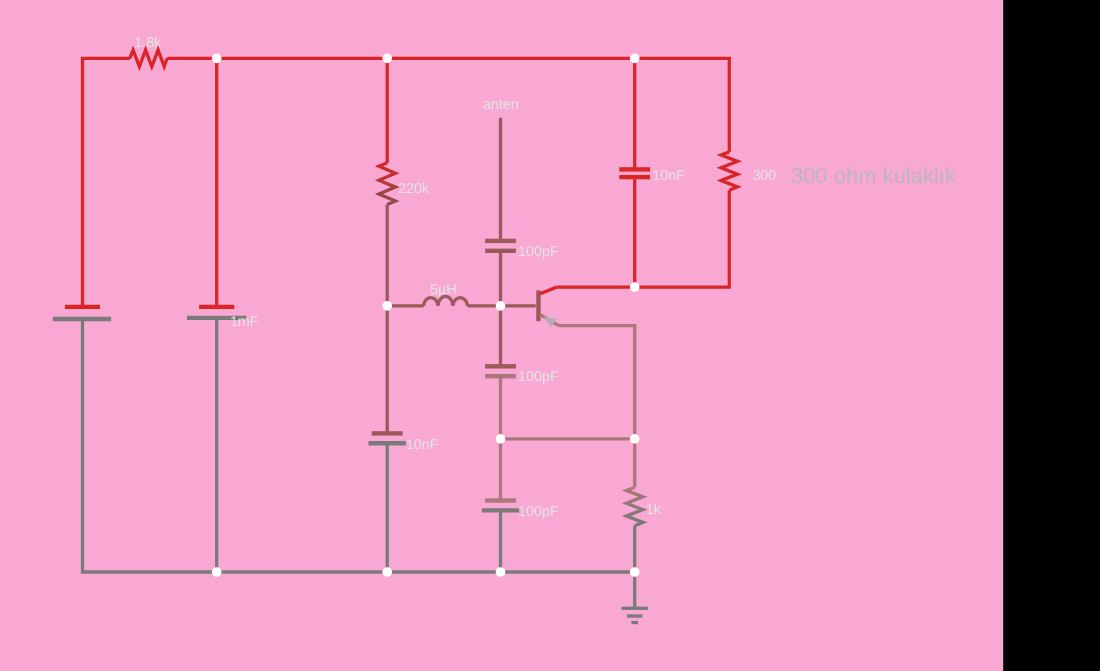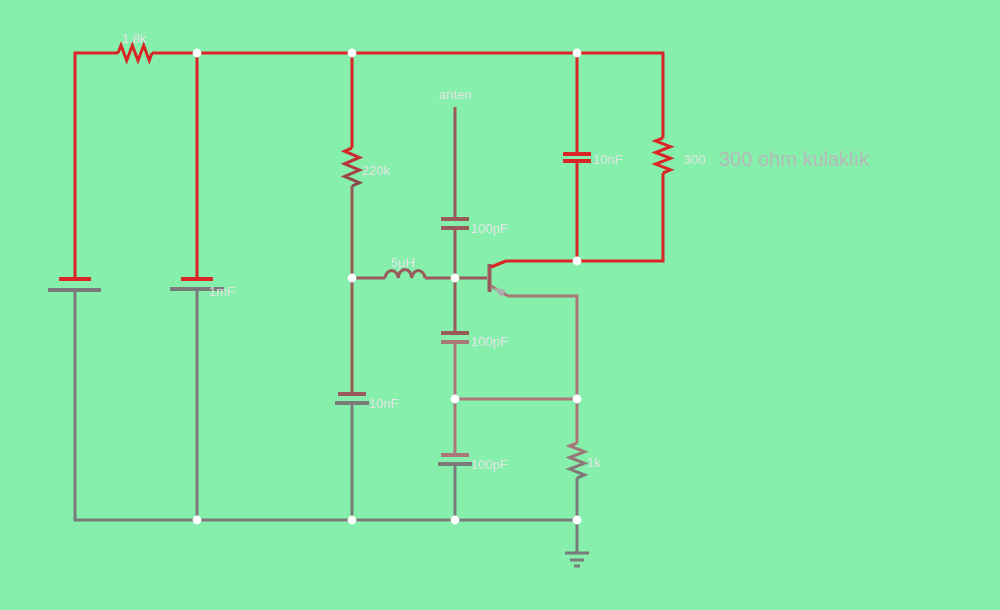--- a/index.html
+++ b/index.html
@@ -1,16 +1,16 @@
 <!DOCTYPE html>
 <html><head>
 <meta charset="utf-8">
 <style>
   html,body{margin:0;padding:0;background:#000;}
-  .canvas{position:relative;width:1000px;height:610px;background:#86efac;overflow:hidden;}
+  .canvas{position:relative;width:912px;height:610px;background:#f9a8d4;overflow:hidden;}
   svg{display:block;}
   .w-hot{stroke:#d92525;stroke-width:3;fill:none;stroke-linejoin:miter;}
   .w-mid{stroke:#9a5a5a;stroke-width:3;fill:none;stroke-linejoin:miter;}
   .w-pink{stroke:#aa7878;stroke-width:3;fill:none;stroke-linejoin:miter;}
   .w-gnd{stroke:#7a7a7a;stroke-width:3;fill:none;stroke-linejoin:miter;}
   .plate{stroke-width:4;fill:none;}
   .p-hot{stroke:#d92525;}
   .p-mid{stroke:#9a5a5a;}
   .p-pink{stroke:#aa7878;}
   .p-gnd{stroke:#7a7a7a;}

